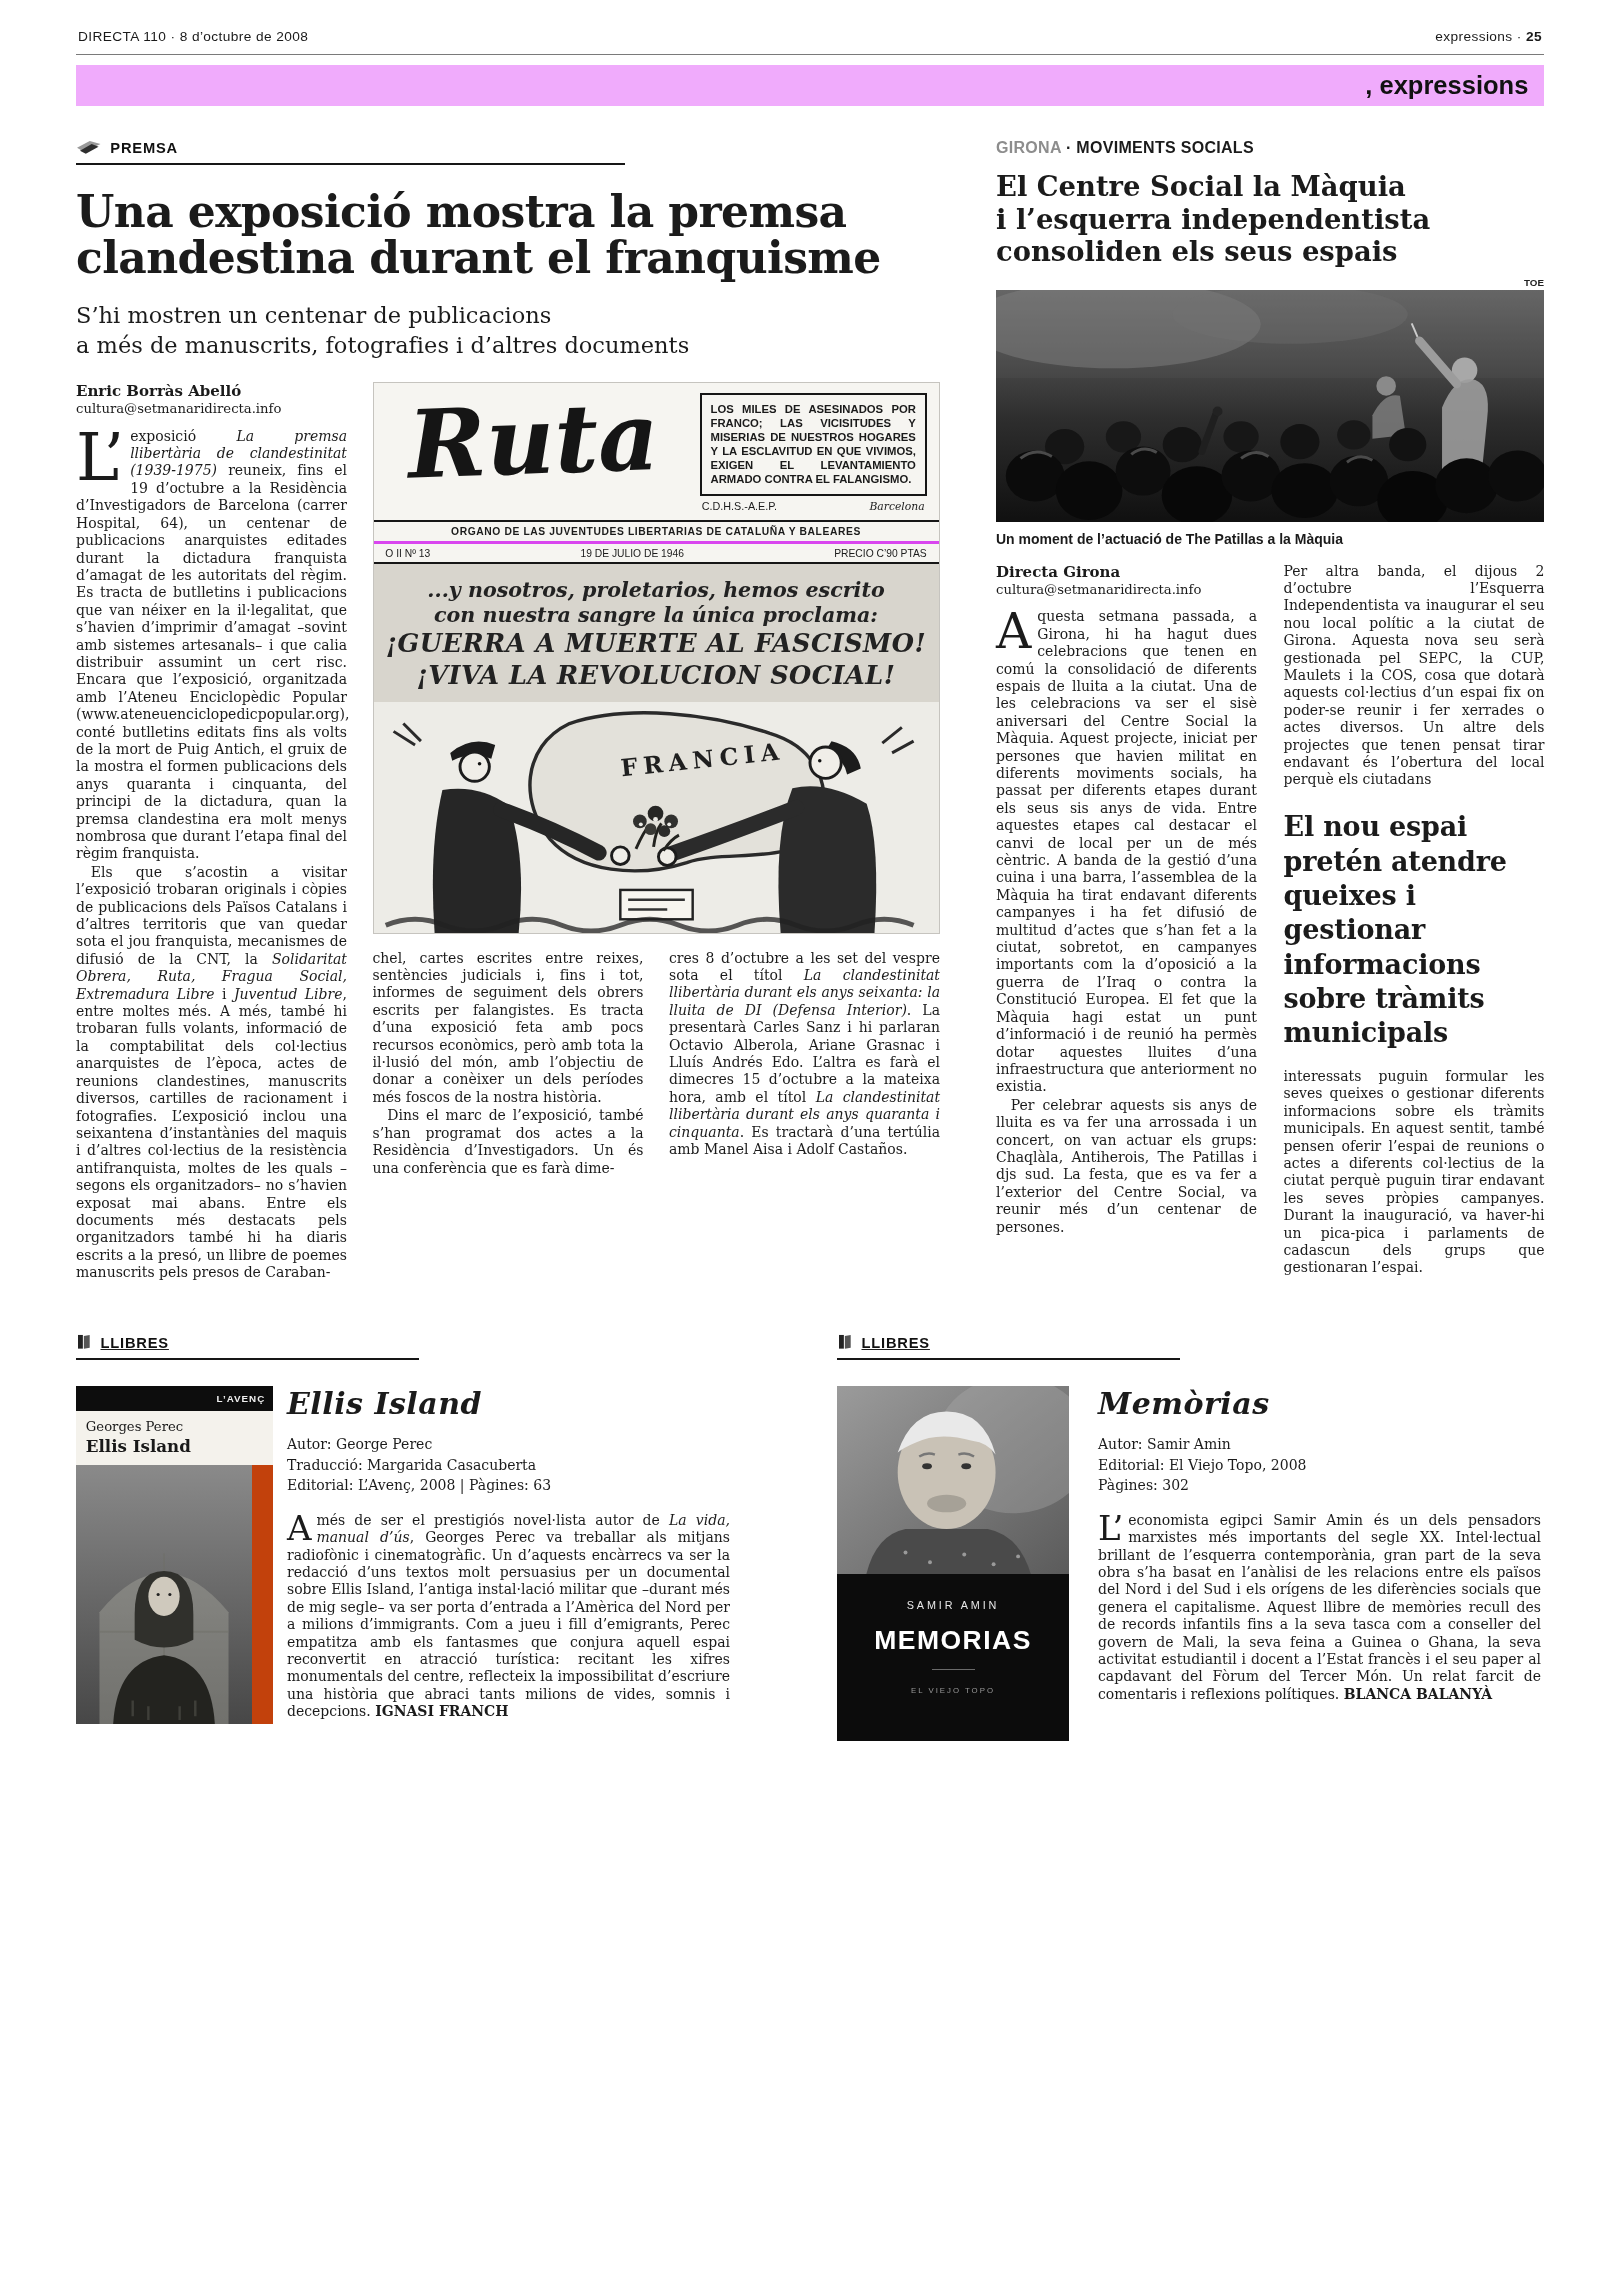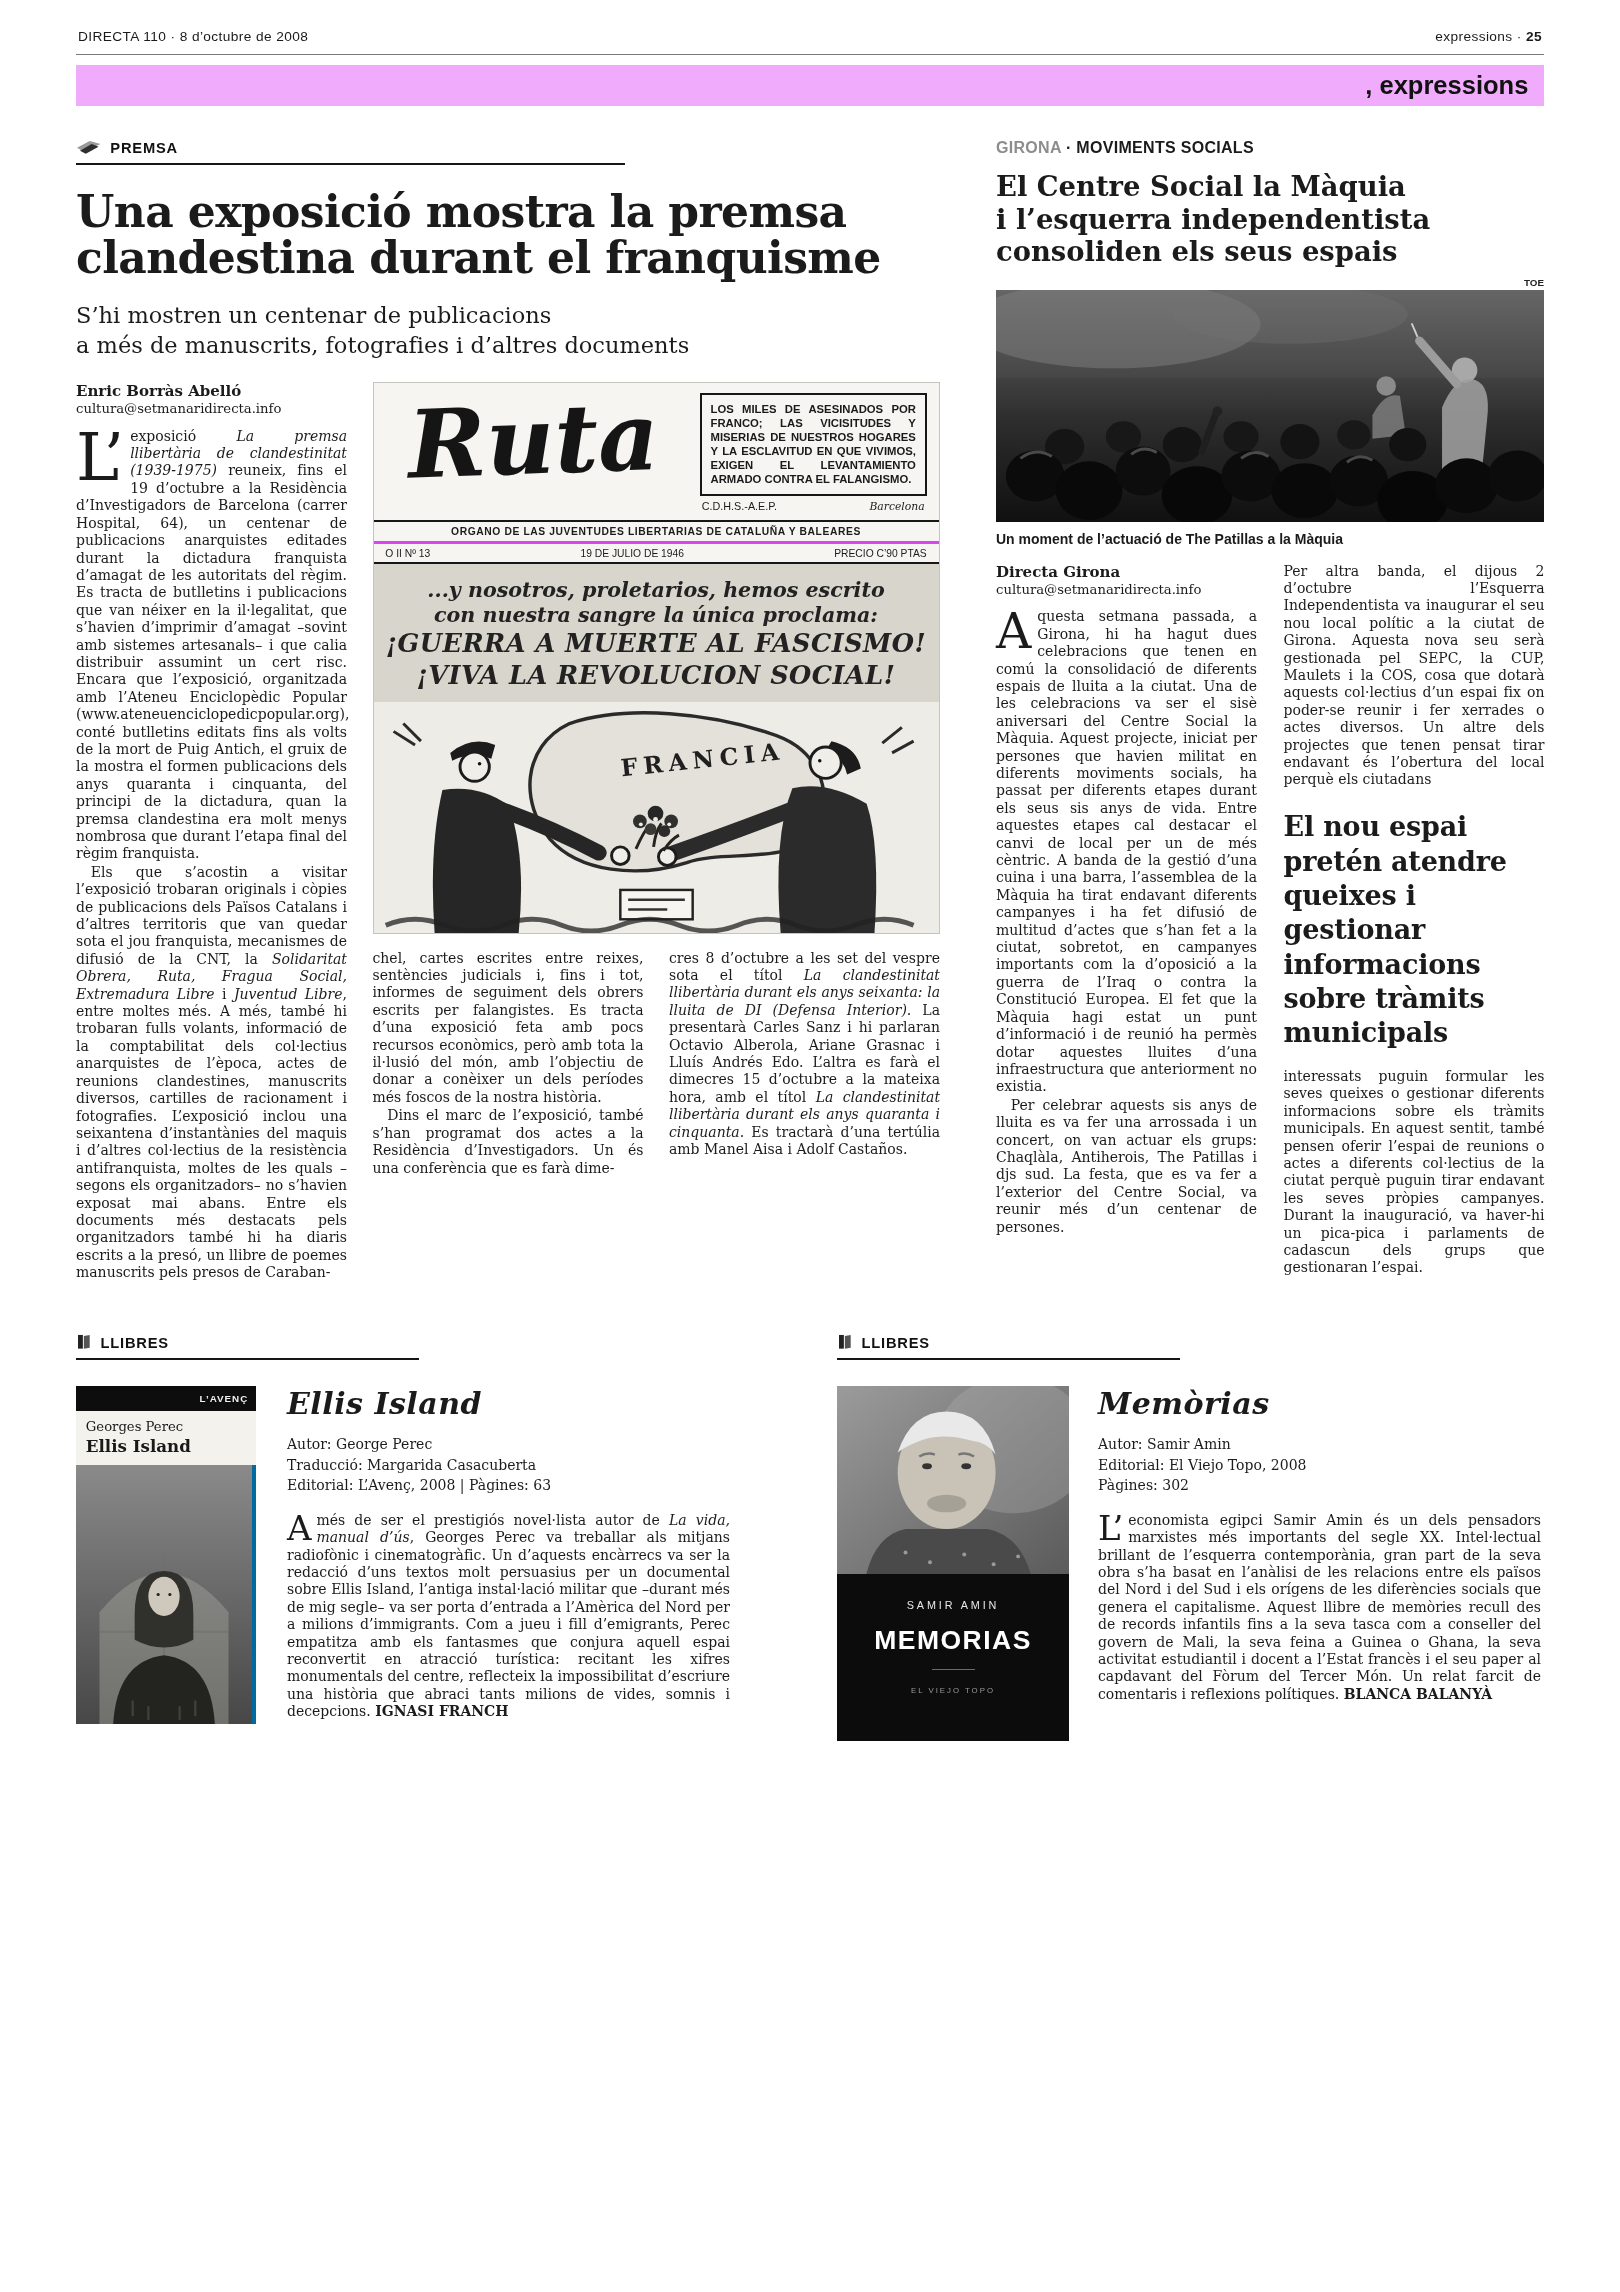--- a/index.html
+++ b/index.html
@@ -61,30 +61,30 @@
   .g-kicker .loc { color:#8d8d8d; }
   .g-headline { font-size:27.4px; line-height:1.18; font-weight:700; margin-top:13.7px; }
   .photo-credit { text-align:right; font-family:"Liberation Sans", sans-serif; font-size:9.8px; font-weight:700; margin:9.8px 0 2px; color:#222; }
   .concert { display:block; width:548px; height:232px; }
   .g-caption { font-family:"Liberation Sans", sans-serif; font-weight:700; font-size:14px; margin-top:8.8px; }
   .g-body { display:grid; grid-template-columns:261px 261px; column-gap:26.5px; margin-top:15.7px; }
   .pullquote { font-size:27px; line-height:1.27; font-weight:700; margin:21.6px 0 17.6px; letter-spacing:-0.2px; }
 
   
   .llibres-row { display:grid; grid-template-columns:686px 1fr; column-gap:75px; margin-top:51px; }
-  .l-kicker-row { display:flex; align-items:center; gap:8.8px; border-bottom:2px solid #161616; padding-bottom:3.9px; width:343px; }
+  .l-kicker-row { display:flex; align-items:center; gap:8.8px; border-bottom:2px solid #161616; padding-bottom:3.9px; width:343px;text-decoration:underline; }
   .l-content { display:grid; margin-top:25.5px; }
   .l-left .l-content { grid-template-columns:176px 1fr; column-gap:35px; }
   .l-right .l-content { grid-template-columns:232px 1fr; column-gap:29px; }
   .book-title { font-size:30px; font-style:italic; font-weight:700; letter-spacing:0.5px; }
   .book-meta { margin-top:13.7px; font-size:14px; line-height:20.6px; }
   .review { margin-top:15.7px; font-size:14px; line-height:17.4px; text-align:justify; max-width:443px; }
 
   
-  .ellis { width:180px; background:#0369a1; }
+  .ellis { width:197px; background:#c2410c; }
   .ellis-top { height:25.5px; background:#0d0d0d; color:#f0f0f0; font-family:"Liberation Sans", sans-serif;
     font-size:9.8px; font-weight:700; letter-spacing:1px; display:flex; align-items:center; justify-content:flex-end; padding:0 7.8px; }
   .ellis-band { background:#f4f2ec; padding:7.8px 9.8px 8.8px; color:#191919; }
   .ellis-author { font-size:13.2px; }
   .ellis-title { font-size:16.7px; font-weight:700; margin-top:2px; }
   .ellis-photo { display:block; width:176px; height:259px; }
 
   
   .samir-photo { display:block; width:232px; height:188px; }
   .memorias { width:232px; height:167px; background:#0c0c0c; color:#fff; text-align:center; padding-top:25.5px; }

